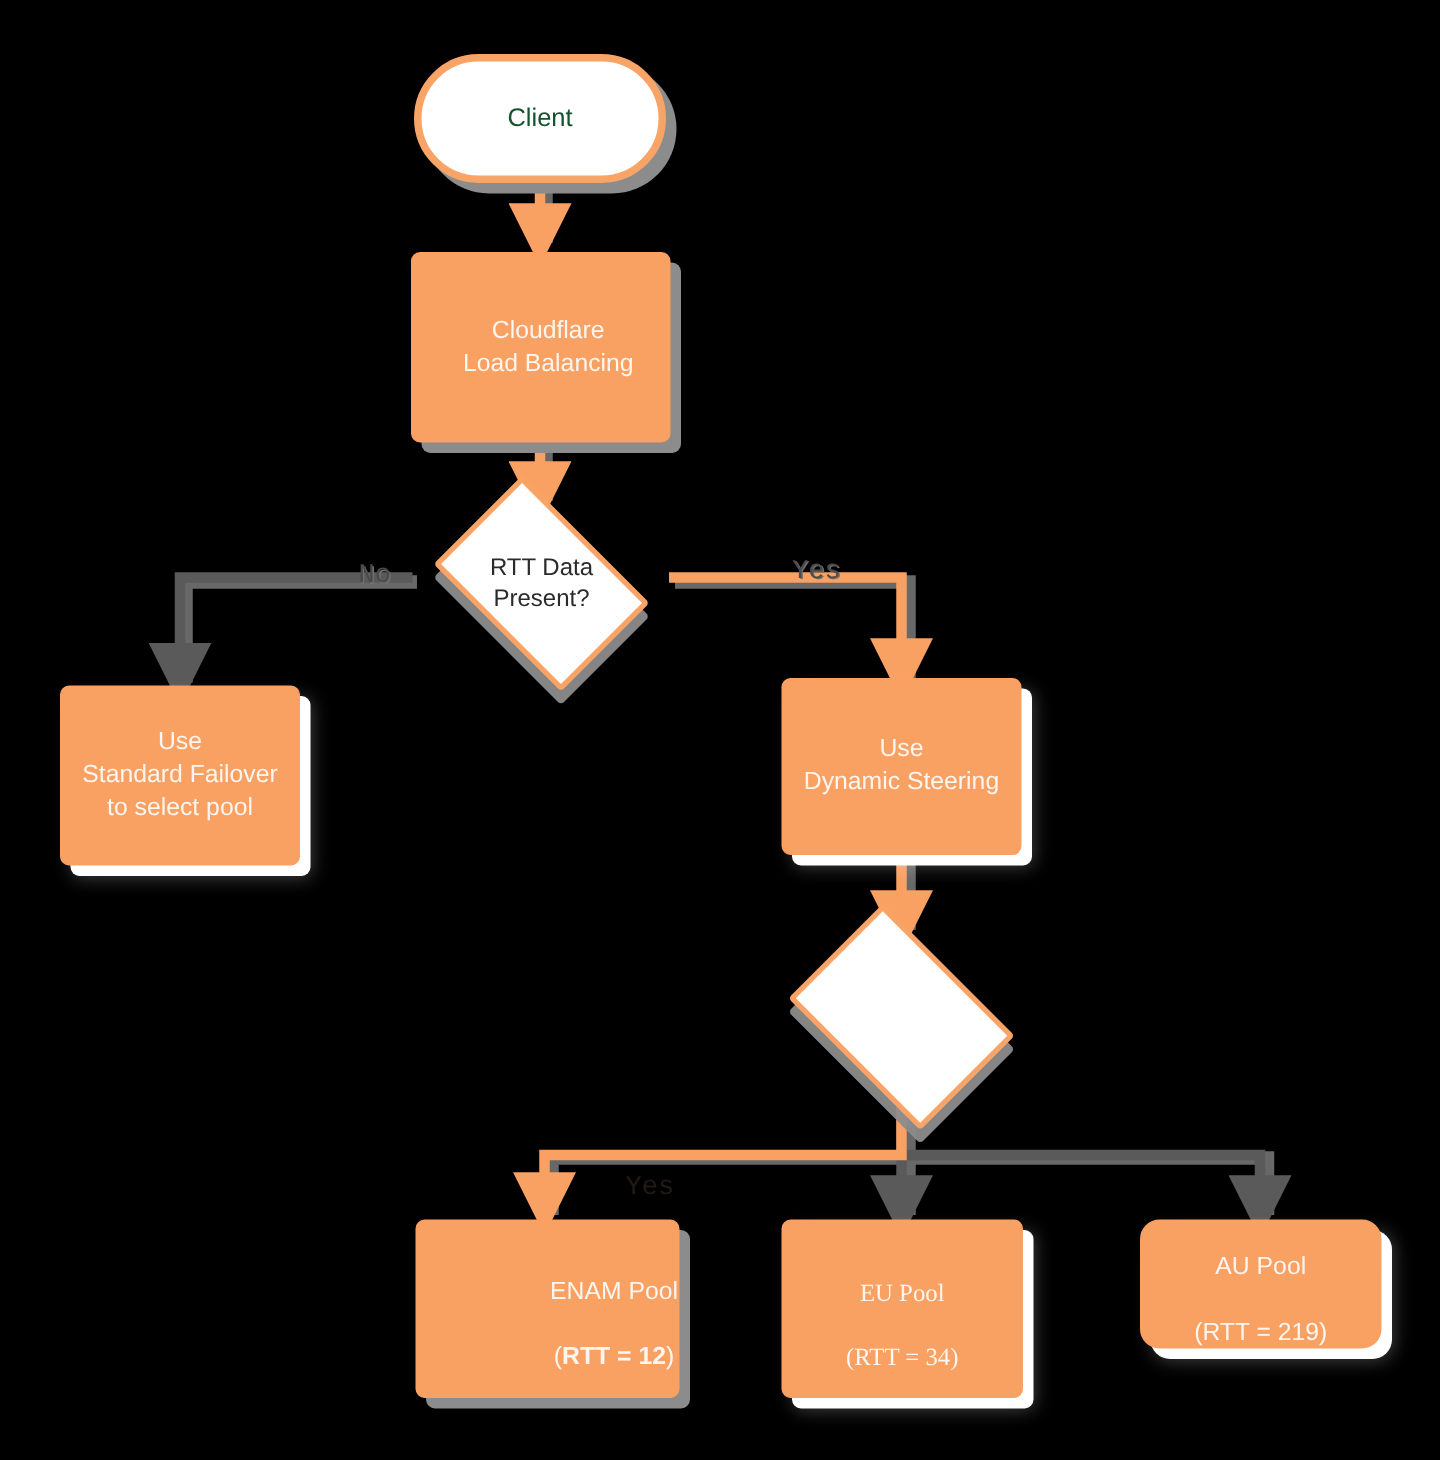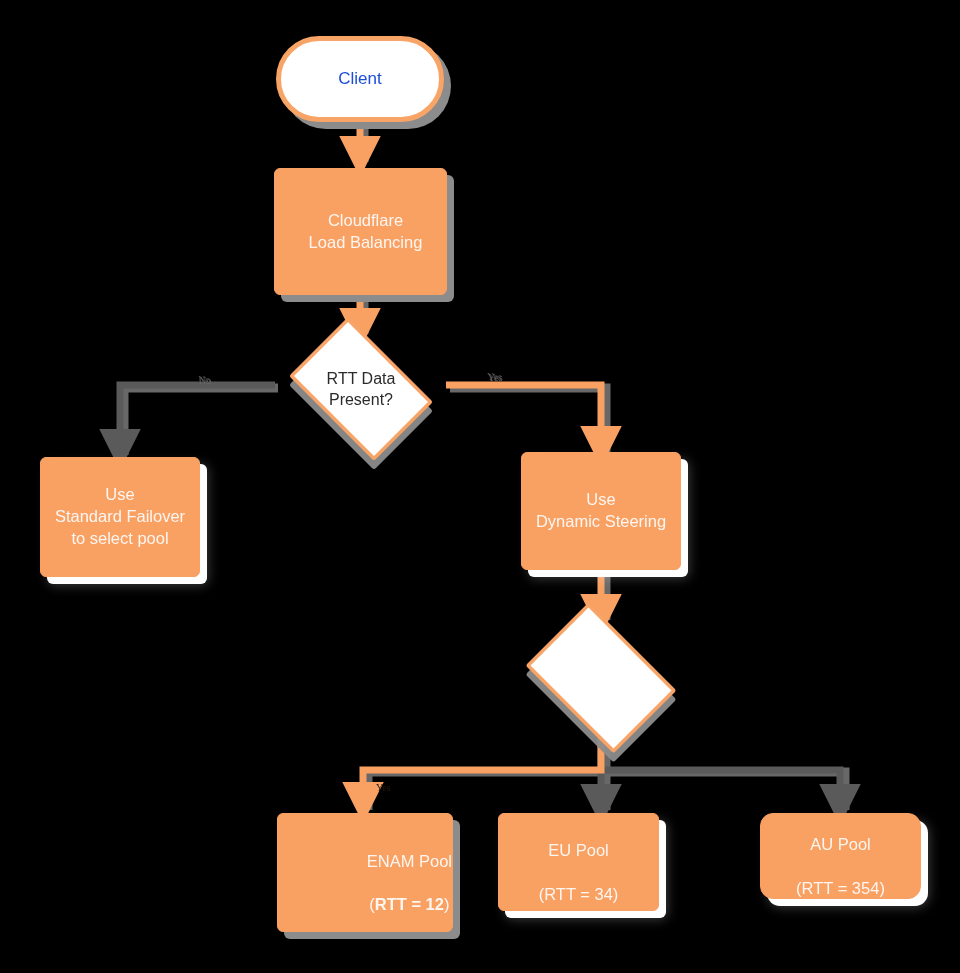--- a/index.html
+++ b/index.html
@@ -52,21 +52,21 @@
   .node.process.shadow-gray {
     box-shadow: 7px 7px 0 0 #8c8c8c;
     padding-left: 10px;
   }
 
   
   .node.terminator {
     background: #ffffff;
     border: 5px solid #f8a466;
     border-radius: 999px;
-    color: #1d4ed8;
+    color: #14532d;
     font-size: 17px;
     box-shadow: 7px 7px 0 0 #8c8c8c;
   }
 
   
   .node.decision {
     background: transparent;
     border: none;
     color: #2b2b2b;
     font-size: 16px;
@@ -84,26 +84,27 @@
   .node.decision .label {
     position: relative;
     z-index: 2;
   }
 
   .bold-rtt { font-weight: bold; margin-top: 14px; }
 
   
   .edge-label {
     position: absolute;
-    font-family: Liberation Serif, serif;
-    font-size: 10px;
+    font-family: Liberation Mono, monospace;
+    font-size: 18px;
     color: #4a4a4a;
     text-shadow: 1px 1px 0 #6e6e6e;
     z-index: 6;
     white-space: nowrap;
+    margin-left: 41px;
   }
   .edge-label.faint {
     color: #231a14;
     text-shadow: none;
   }
 </style>
 </head>
 <body>
 
 <div id="canvas">
@@ -185,27 +186,27 @@
     <span class="diamond-bg"></span>
   </div>
 
   <div class="node process shadow-gray" style="left:277px; top:813px; width:176px; height:119px;justify-content:flex-end;">
     <span class="label">
       <span>ENAM Pool</span><br>
       <span>(</span><span class="bold-rtt">RTT = 12</span><span>)</span>
     </span>
   </div>
 
-  <div class="node process" style="left:498px; top:813px; width:161px; height:98px;">
+  <div class="node process" style="left:521px; top:813px; width:161px; height:119px;font-family:Liberation Serif, serif;">
     <span class="label">
       <span>EU Pool</span><br>
       <span>(RTT = 34)</span>
     </span>
   </div>
 
   <div class="node process" style="left:760px; top:813px; width:161px; height:86px;border-radius:13px;">
     <span class="label">
       <span>AU Pool</span><br>
-      <span>(RTT = 354)</span>
+      <span>(RTT = 219)</span>
     </span>
   </div>
 
 </div>
 
 </body></html>

